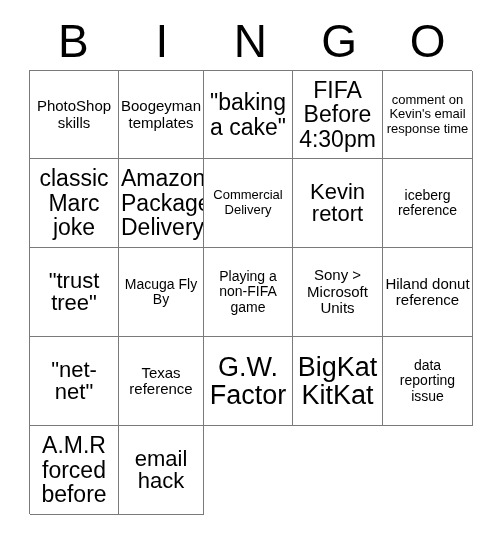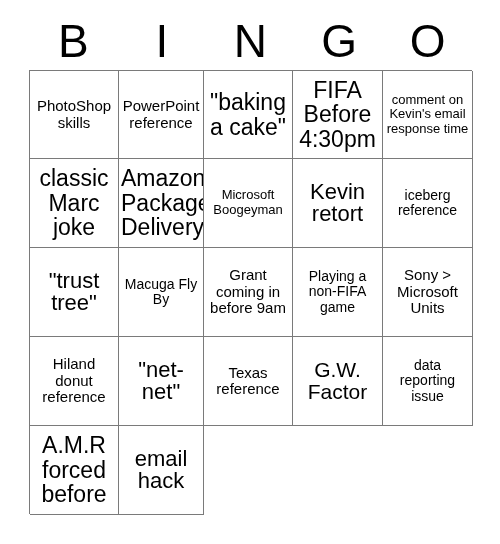--- a/index.html
+++ b/index.html
@@ -68,77 +68,74 @@
     width: 100%;
     line-height: 1.06;
     word-break: normal;
     hyphens: none;
   }
   
   .sz-xs .cell-text { font-size: 13px; line-height: 1.12; }
   .sz-s  .cell-text { font-size: 15px; line-height: 1.1; }
   .sz-m  .cell-text { font-size: 14px; line-height: 1.08; }
   .sz-l  .cell-text { font-size: 23px; line-height: 1.06; }
-  .sz-xl .cell-text { font-size: 21px; line-height: 1.04; }
+  .sz-xl .cell-text { font-size: 27px; line-height: 1.04; }
   .sz-xxl .cell-text { font-size: 22px; line-height: 1.02; }
 </style>
 </head>
 <body>
 
 <div id="bingo-card">
 
   <div id="header-row">
     <div class="header-letter">B</div>
     <div class="header-letter">I</div>
     <div class="header-letter">N</div>
     <div class="header-letter">G</div>
     <div class="header-letter">O</div>
   </div>
 
   <div id="grid">
     <div class="cell sz-s">
         <span class="cell-text">PhotoShop skills</span>
       </div>
     <div class="cell sz-s">
-        <span class="cell-text">PowerPoint reference</span>
+        <span class="cell-text">Boogeyman templates</span>
       </div>
     <div class="cell sz-l">
         <span class="cell-text">"baking a cake"</span>
       </div>
     <div class="cell sz-l">
         <span class="cell-text">FIFA Before 4:30pm</span>
       </div>
     <div class="cell sz-xs">
         <span class="cell-text">comment on Kevin's email response time</span>
       </div>
 
     <div class="cell sz-l">
         <span class="cell-text">classic Marc joke</span>
       </div>
     <div class="cell sz-l">
         <span class="cell-text">Amazon Package Delivery</span>
       </div>
     <div class="cell sz-xs">
-        <span class="cell-text">Microsoft Boogeyman</span>
+        <span class="cell-text">Commercial Delivery</span>
       </div>
     <div class="cell sz-xxl">
         <span class="cell-text">Kevin retort</span>
       </div>
     <div class="cell sz-m">
         <span class="cell-text">iceberg reference</span>
       </div>
 
     <div class="cell sz-xxl">
         <span class="cell-text">"trust tree"</span>
       </div>
     <div class="cell sz-m">
         <span class="cell-text">Macuga Fly By</span>
-      </div>
-    <div class="cell sz-s">
-        <span class="cell-text">Grant coming in before 9am</span>
       </div>
     <div class="cell sz-m">
         <span class="cell-text">Playing a non-FIFA game</span>
       </div>
 
     <div class="cell sz-s">
         <span class="cell-text">Sony &gt; Microsoft Units</span>
       </div>
     <div class="cell sz-s">
         <span class="cell-text">Hiland donut reference</span>
@@ -146,20 +143,23 @@
     <div class="cell sz-xxl">
         <span class="cell-text">"net-net"</span>
       </div>
     <div class="cell sz-s">
         <span class="cell-text">Texas reference</span>
       </div>
     <div class="cell sz-xl">
         <span class="cell-text">G.W. Factor</span>
       </div>
 
+    <div class="cell sz-xl">
+        <span class="cell-text">BigKat KitKat</span>
+      </div>
     <div class="cell sz-m">
         <span class="cell-text">data reporting issue</span>
       </div>
     <div class="cell sz-l">
         <span class="cell-text">A.M.R forced before</span>
       </div>
     <div class="cell sz-xxl">
         <span class="cell-text">email hack</span>
       </div>
   </div>

